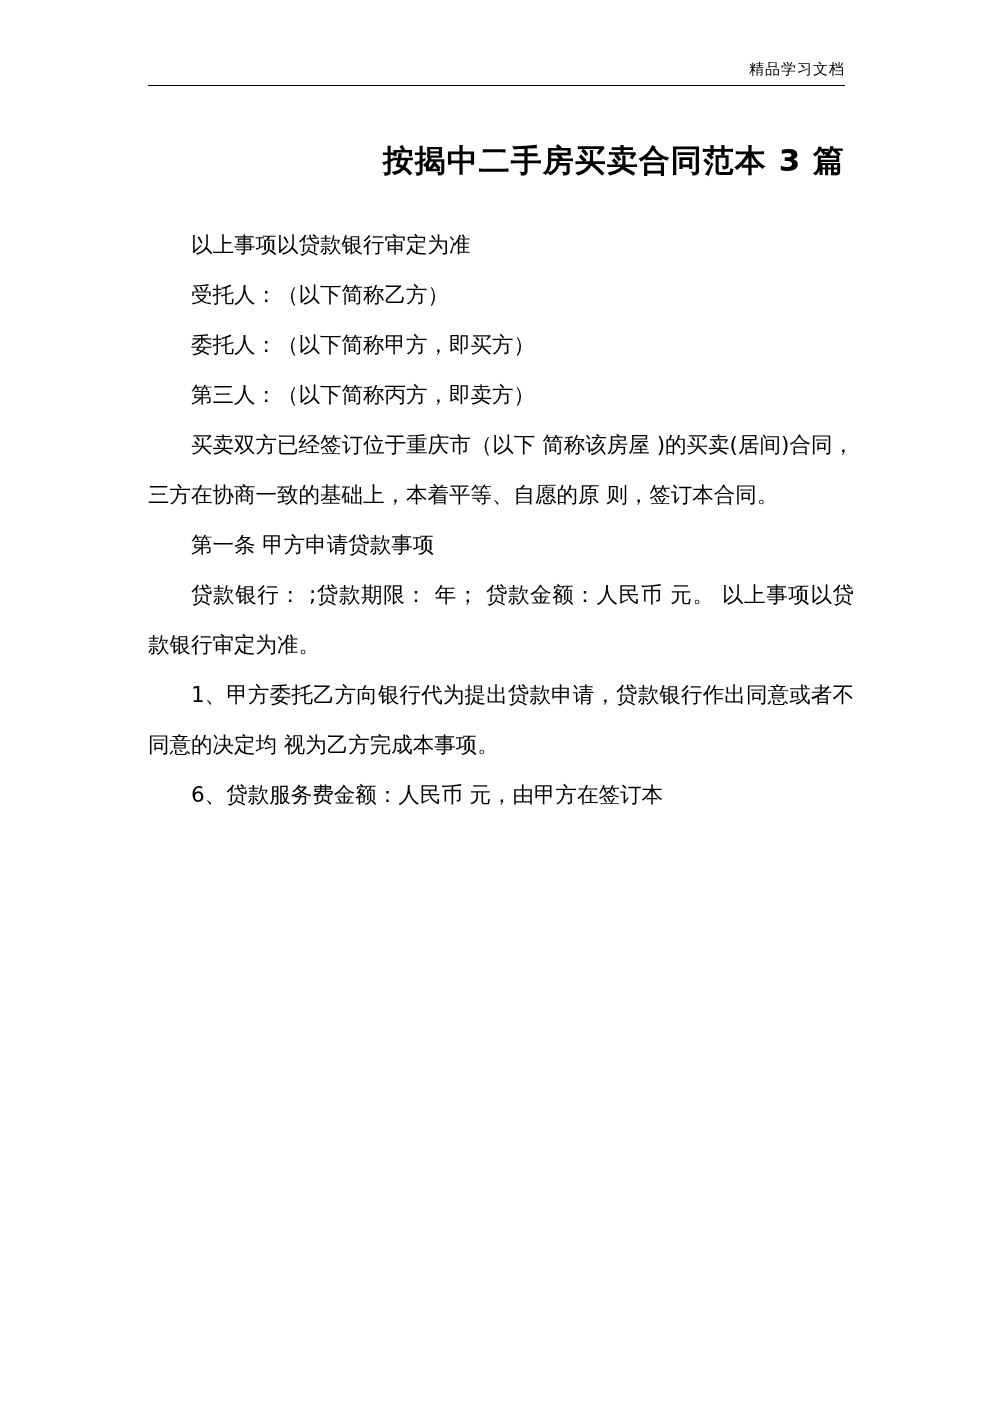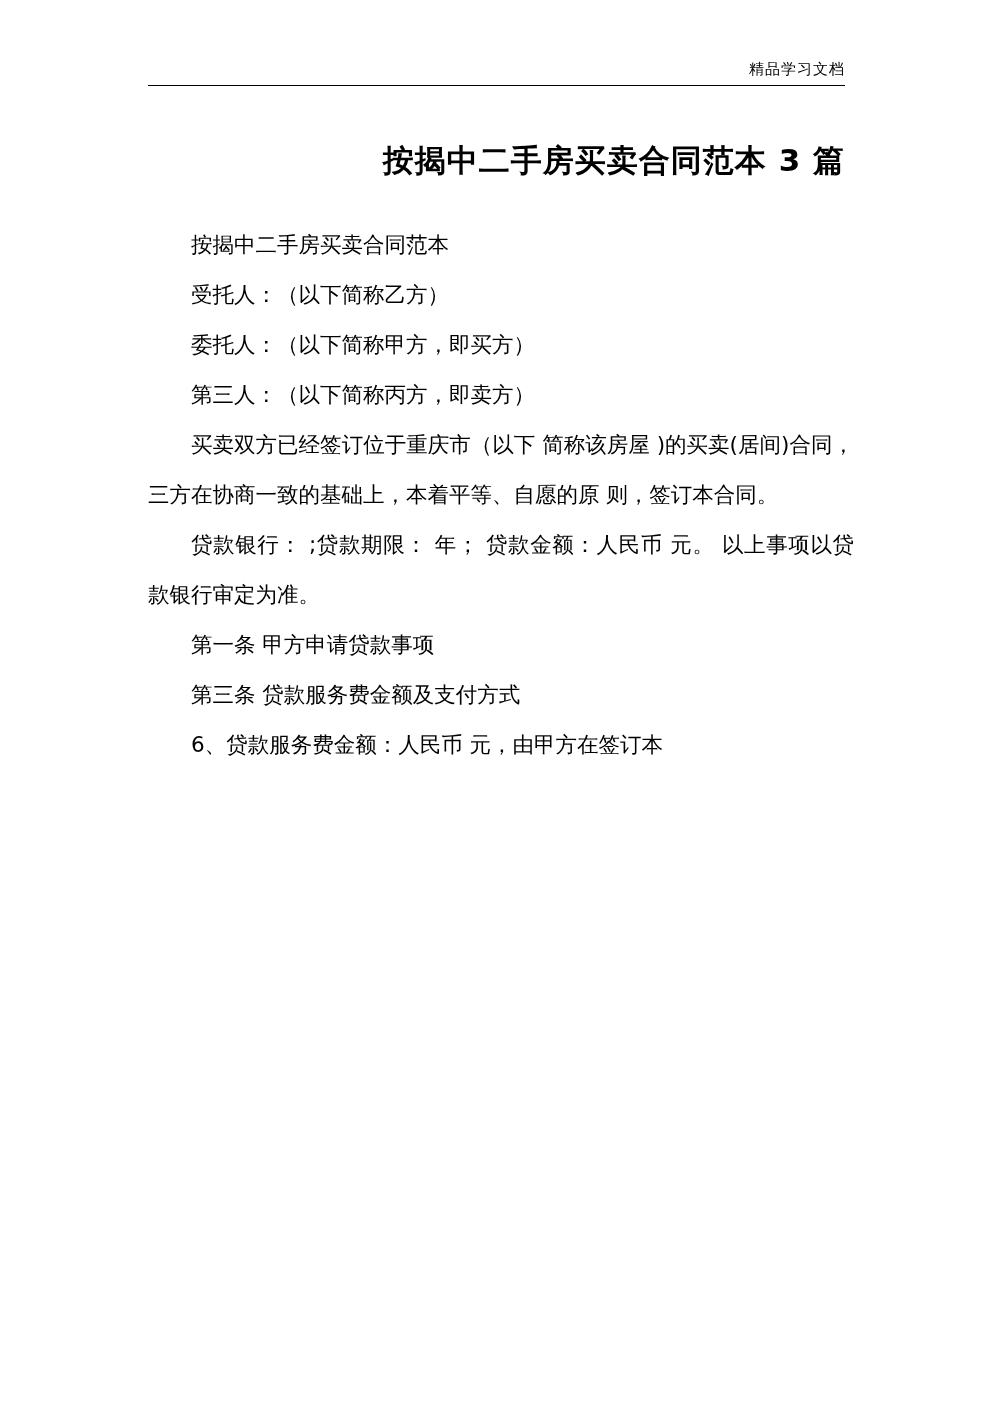--- a/index.html
+++ b/index.html
@@ -78,24 +78,24 @@
 <div class="page">
 
   <div class="header-area">
     <div class="header-text">精品学习文档</div>
     <div class="header-rule"></div>
   </div>
 
   <h1 class="doc-title">按揭中二手房买卖合同范本 3 篇</h1>
 
   <div class="body-area">
-      <p class="para indent">按揭中二手房买卖合同范本</p>
+      <p class="para indent">以上事项以贷款银行审定为准</p>
       <p class="para indent">受托人：（以下简称乙方）</p>
       <p class="para indent">委托人：（以下简称甲方，即买方）</p>
       <p class="para indent">第三人：（以下简称丙方，即卖方）</p>
       <p class="para indent">买卖双方已经签订位于重庆市（以下 简称该房屋 )的买卖(居间)合同，三方在协商一致的基础上，本着平等、自愿的原 则，签订本合同。</p>
+      <p class="para indent">第一条 甲方申请贷款事项</p>
       <p class="para indent">贷款银行： ;贷款期限： 年； 贷款金额：人民币 元。 以上事项以贷款银行审定为准。</p>
-      <p class="para indent">第一条 甲方申请贷款事项</p>
-      <p class="para indent">第三条 贷款服务费金额及支付方式</p>
+      <p class="para indent">1、甲方委托乙方向银行代为提出贷款申请，贷款银行作出同意或者不同意的决定均 视为乙方完成本事项。</p>
       <p class="para indent">6、贷款服务费金额：人民币 元，由甲方在签订本</p>
     </div>
 
 </div>
 
 </body></html>

